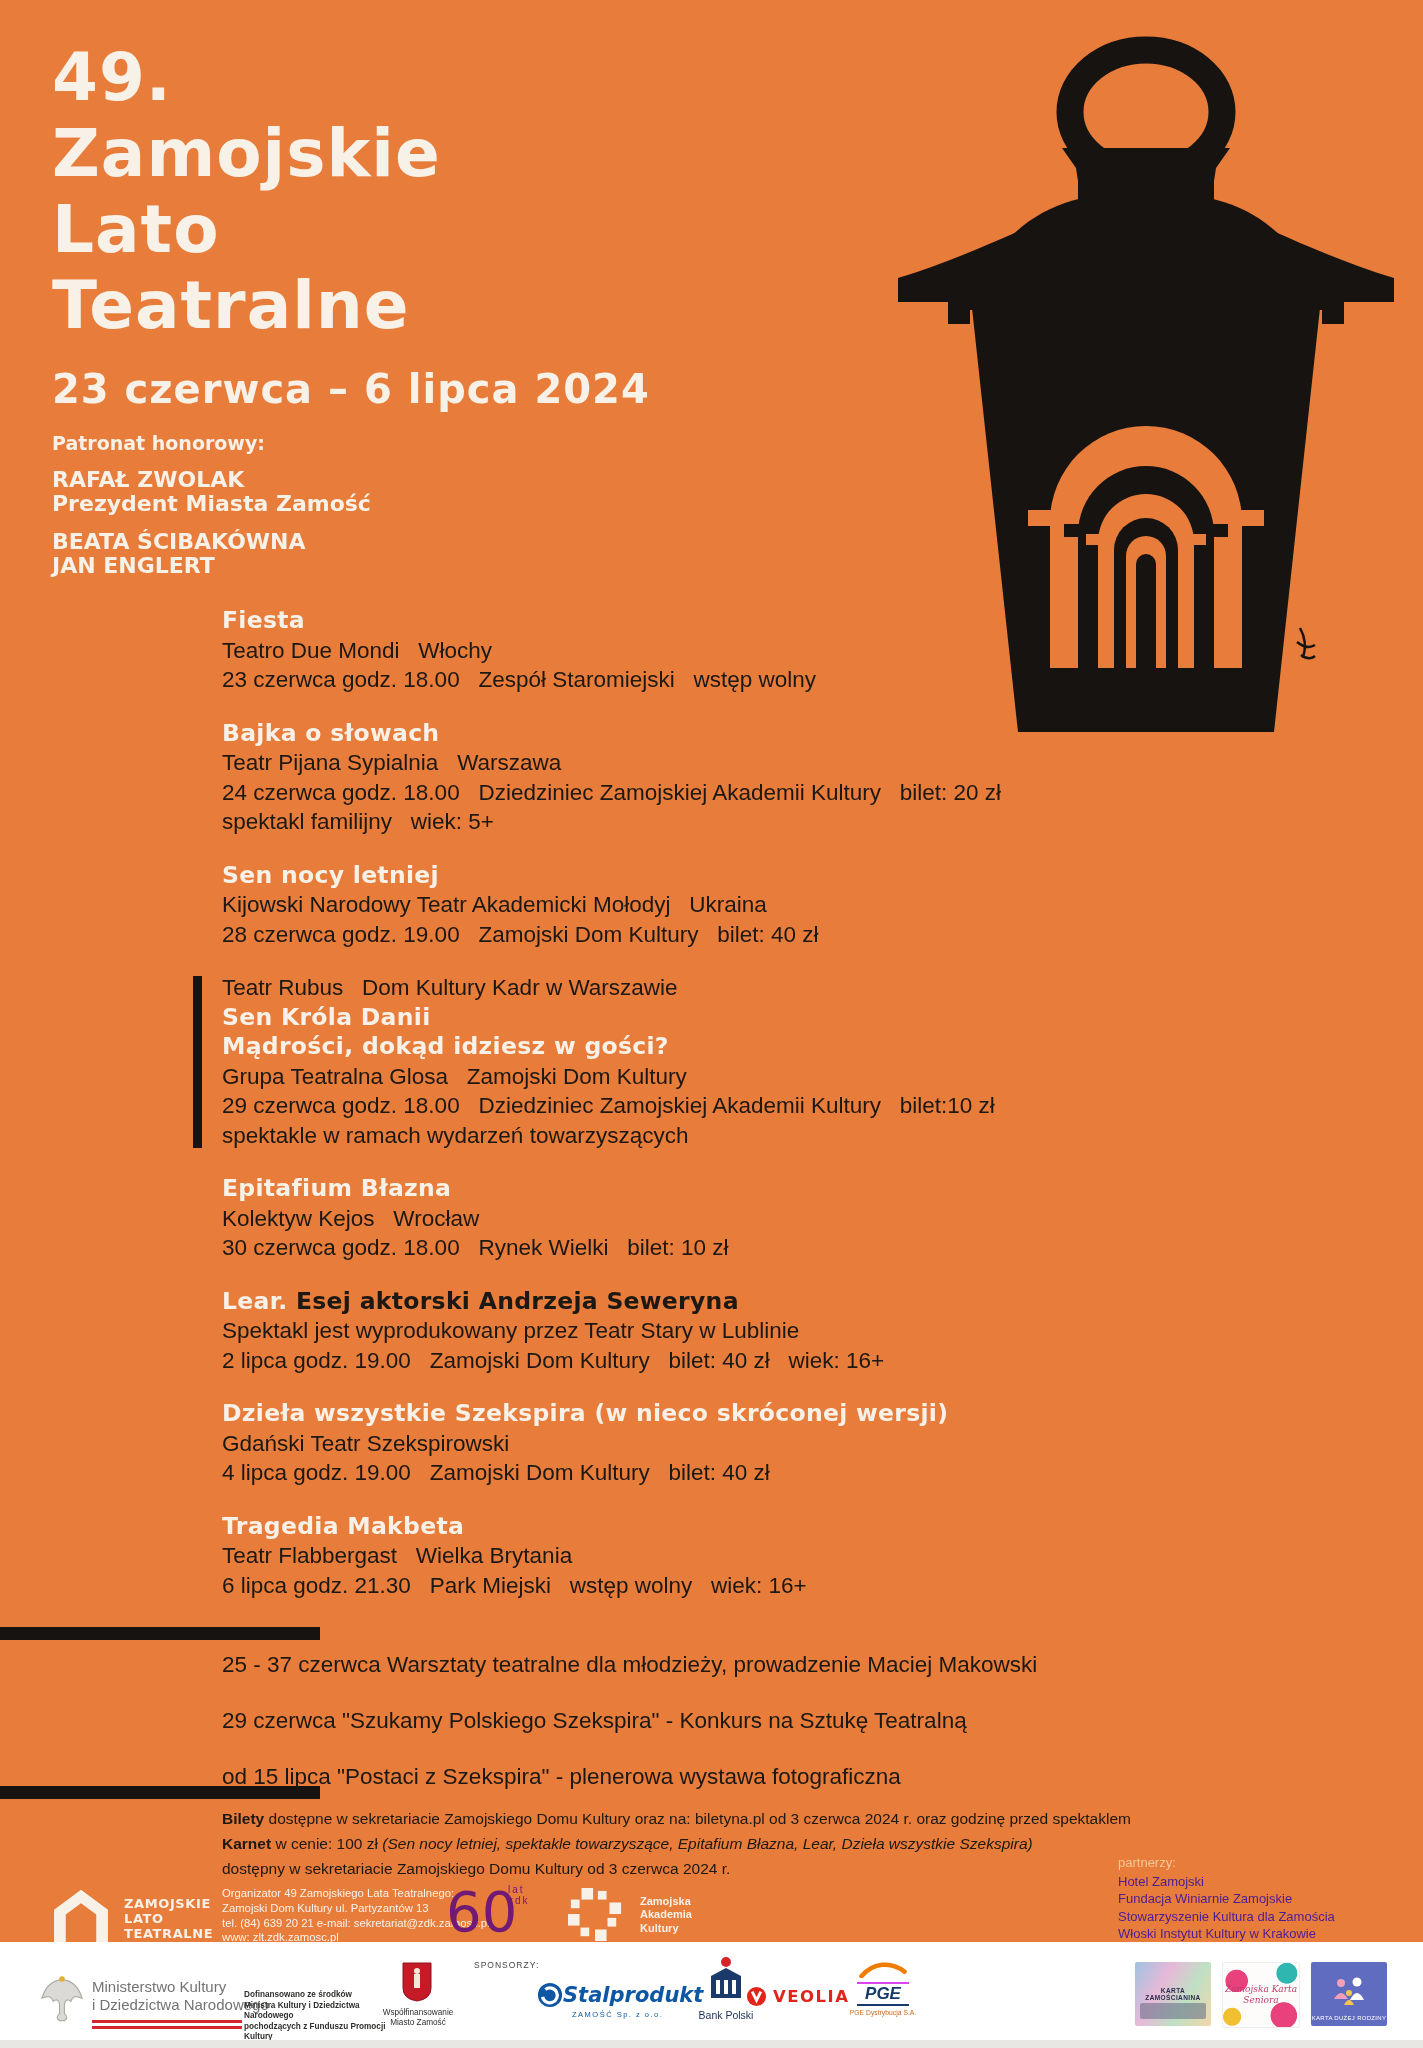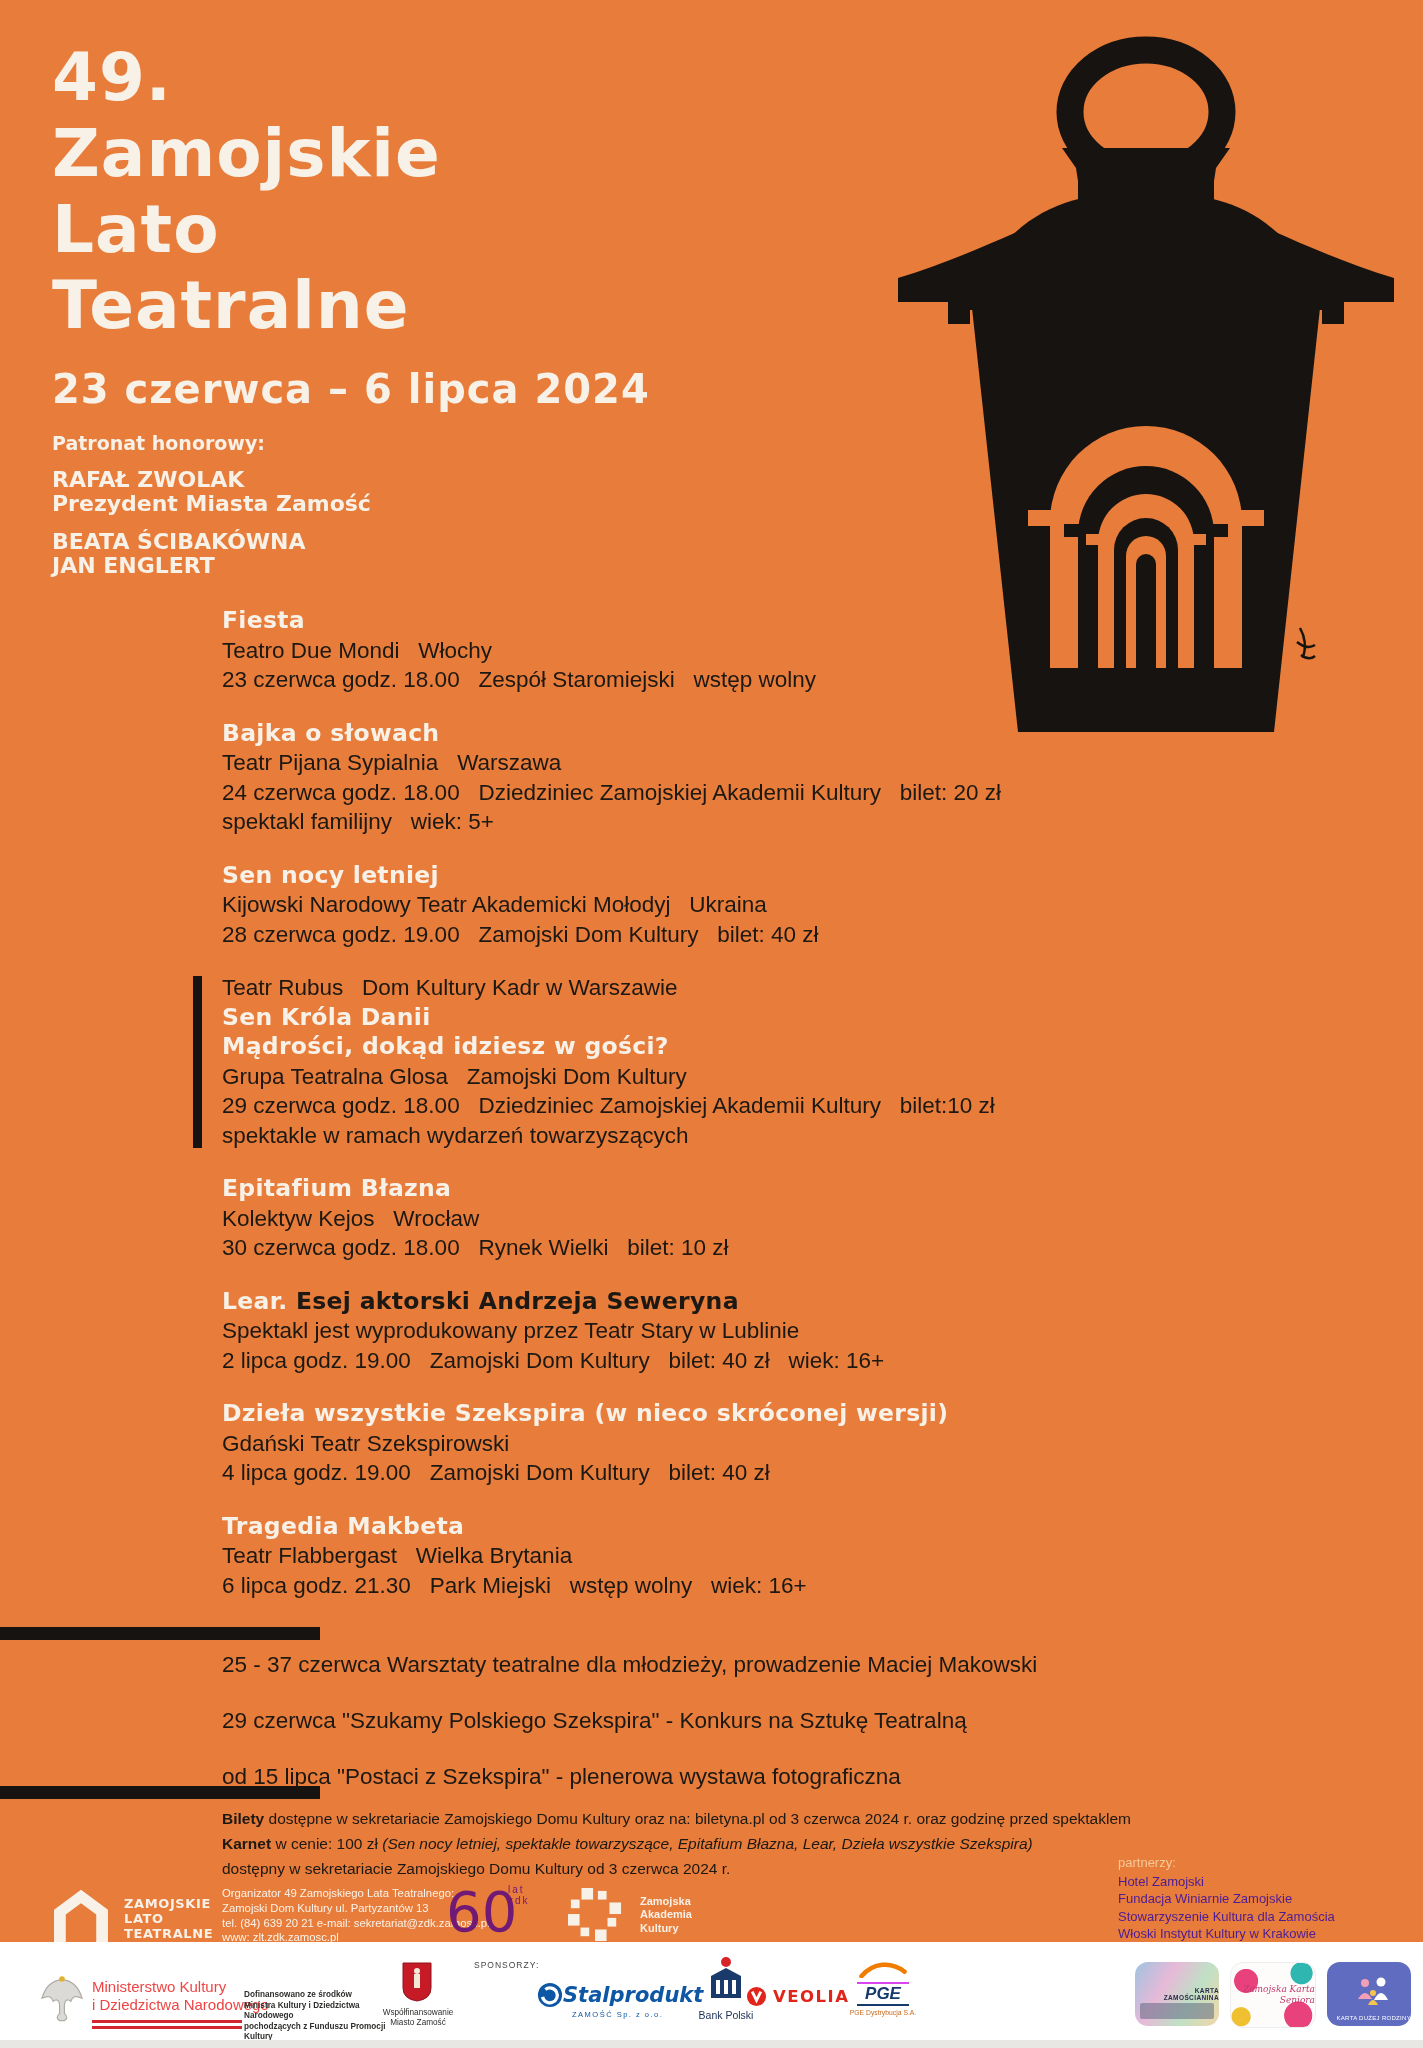--- a/index.html
+++ b/index.html
@@ -47,42 +47,42 @@
   .logo60 .small{position:absolute;left:62px;top:2px;font-size:10px;line-height:11px;letter-spacing:2px;}
   .zak{left:568px;top:1888px;display:flex;align-items:center;gap:18px;}
   .zak-text{color:#F8F1E7;font-size:11px;line-height:13.5px;font-weight:bold;}
   .partners{left:1118px;top:1854px;font-size:13px;line-height:17.5px;}
   .partners .plabel{color:#F7C897;margin-bottom:1px;}
   .partners .pitem{color:#4c1d95;}
 
   
   .footer{left:0;top:1942px;width:1423px;height:106px;background:#ffffff;}
   .footer .abs{position:absolute;}
-  .ministry-text{left:92px;top:36px;color:#ef4444;font-size:15px;line-height:18px;}
+  .ministry-text{left:92px;top:36px;color:#737373;font-size:15px;line-height:18px;}
   .stripes{left:92px;top:78px;width:150px;}
   .stripes div{height:3px;margin-bottom:3px;background:#D22630;}
   .funding{left:244px;top:48px;width:150px;font-size:8.2px;line-height:10.5px;font-weight:bold;color:#2e2e2c;}
   .cofinance{left:378px;top:66px;width:80px;text-align:center;font-size:8.2px;line-height:10px;color:#2e2e2c;}
   .sponsors-label{left:474px;top:18px;font-size:8.5px;letter-spacing:1px;color:#454545;}
   .stal{left:537px;top:40px;display:flex;align-items:center;gap:0;}
   .stal-text{font-family:"DejaVu Sans",sans-serif;font-weight:bold;font-style:italic;
       font-size:21px;color:#0E57A5;}
   .stal-sub{left:572px;top:68px;font-size:7.5px;letter-spacing:1.5px;color:#0E57A5;}
   .pko{left:686px;top:14px;width:80px;text-align:center;}
   .pko-label{margin-top:3px;font-size:10.5px;color:#1A2F57;}
   .veolia{left:746px;top:44px;display:flex;align-items:center;gap:6px;}
   .veolia-text{font-family:"DejaVu Sans",sans-serif;font-weight:bold;font-size:16.5px;
       letter-spacing:1.5px;color:#E1251B;}
   .pge{left:846px;top:18px;width:74px;text-align:center;}
   .pge-word{display:inline-block;font-family:Liberation Sans, sans-serif;font-weight:bold;font-size:17px;
       color:#163A6B;border-top:2px solid #d946ef;border-bottom:2px solid #163A6B;padding:0 8px;font-style:italic;}
   .pge-sub{margin-top:3px;font-size:6.8px;color:#C96A1E;}
   .cards{left:1135px;top:20px;display:flex;gap:11px;}
-  .card{width:76px;height:64px;border-radius:13px;position:relative;overflow:hidden;
-        display:flex;align-items:center;justify-content:center;text-align:right;padding-left:8px;}
+  .card{width:76px;height:64px;border-radius:2px;position:relative;overflow:hidden;
+        display:flex;align-items:center;justify-content:center;text-align:center;}
   .card1{background:linear-gradient(120deg,#9FC3E0,#E7B9D8 35%,#BFE0C5 65%,#F2D7A8);}
   .card1 .skyline{position:absolute;bottom:7px;left:5px;right:5px;height:16px;background:#55607C;opacity:.5;border-radius:2px;}
   .card1 span{position:relative;font-size:6.5px;font-weight:bold;color:#2C2C4C;letter-spacing:.4px;}
   .card2{background:
       radial-gradient(circle at 18% 28%,#E8417C 0 14%,transparent 15%),
       radial-gradient(circle at 84% 16%,#2FB6B0 0 12%,transparent 13%),
       radial-gradient(circle at 80% 82%,#E8417C 0 16%,transparent 17%),
       radial-gradient(circle at 12% 84%,#F0C030 0 10%,transparent 11%),
       #FDFCFA;border:1px solid #eee;}
   .card2 span{font-family:"DejaVu Serif",serif;font-style:italic;font-size:9px;color:#C23A6E;line-height:11px;}

